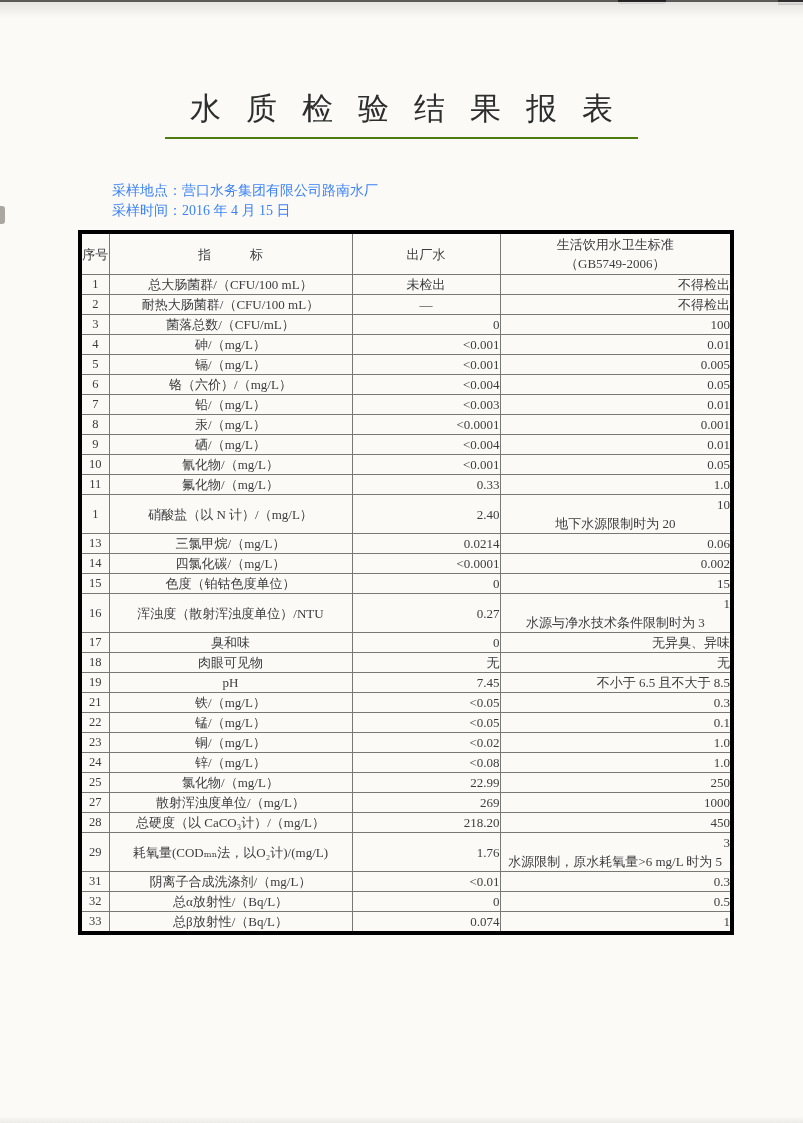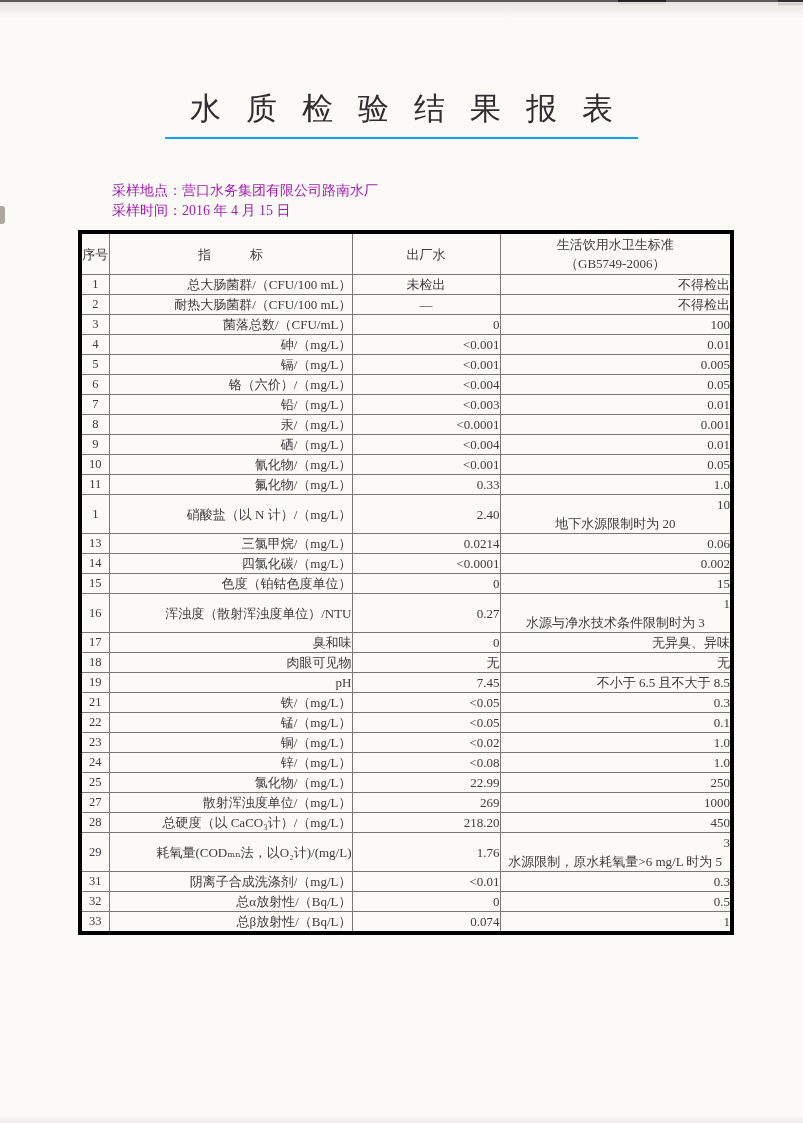--- a/index.html
+++ b/index.html
@@ -22,25 +22,25 @@
   .title-wrap{padding-top:88px;text-align:center;}
   .doc-title{
     display:inline-block;
     margin:0;
     font-size:31px;
     font-weight:normal;
     letter-spacing:25px;
     text-indent:25px;
     color:#2e2e2e;
     padding-bottom:7px;
-    border-bottom:2px solid #0ea5e9;
+    border-bottom:2px solid #4d7c0f;
     white-space:nowrap;
   }
 
-  .meta{margin:42px 0 0 112px;font-size:14px;line-height:20px;color:#a21caf;}
+  .meta{margin:42px 0 0 112px;font-size:14px;line-height:20px;color:#3b82f6;}
   .meta-row{white-space:nowrap;}
 
   table.results{
     margin:9px 0 0 78px;
     border-collapse:collapse;
     table-layout:fixed;
     width:652px;
     font-size:13px;
     color:#3c3c3c;
     border:4px solid #000000;
@@ -57,21 +57,21 @@
   col.w-ind{width:243px;}
   col.w-out{width:148px;}
   col.w-std{width:232px;}
 
   thead th{height:40px;text-align:center;line-height:19px;font-size:13px;}
   thead .std-head div{line-height:19px;}
 
   tbody td{height:19px;line-height:19px;}
   tbody tr.tall td{height:38px;}
   td.c-no{text-align:center;font-size:12.5px;}
-  td.c-ind{text-align:right;padding-left:5px;margin-left:20px;}
+  td.c-ind{text-align:center;padding-left:5px;margin-left:20px;}
   td.c-out{text-align:right;padding-right:10px;}
   td.c-out.center{text-align:center;padding-right:0;}
   td.c-std{text-align:right;padding-right:6px;}
   td.c-std .std-line2{line-height:19px;text-align:center;}
   tbody tr.tall td.c-std{line-height:19px;}
 </style>
 </head>
 <body>
 
 <div class="art-topline"></div>

